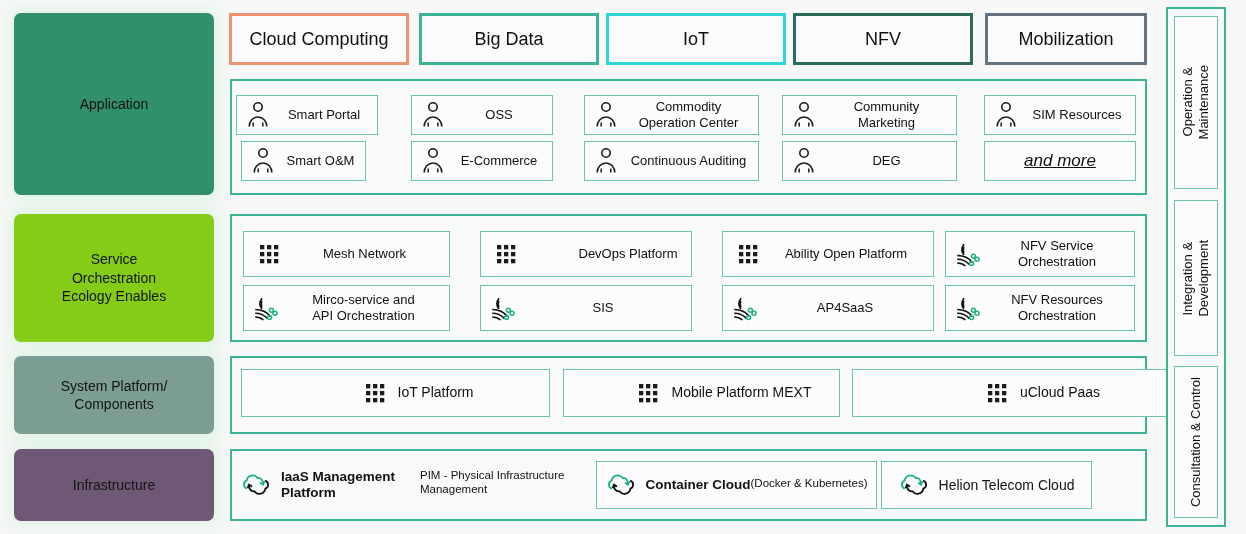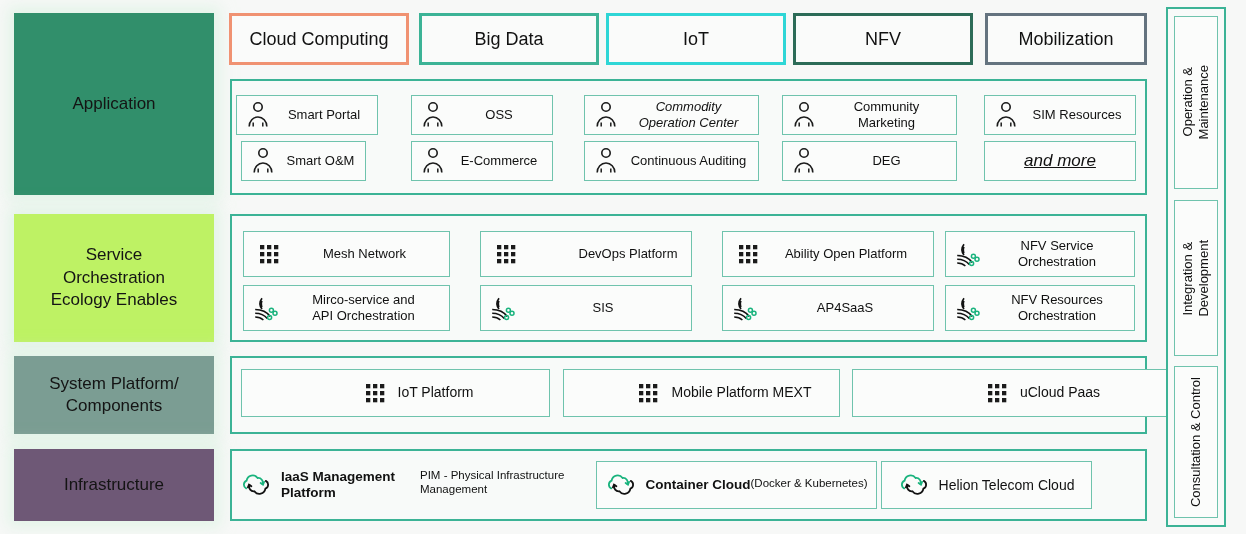--- a/index.html
+++ b/index.html
@@ -10,26 +10,27 @@
     overflow:hidden;
   }
   .canvas{position:relative;width:1246px;height:534px;box-sizing:border-box;}
 
   
   .layer-label{
     position:absolute;
     display:flex;align-items:center;justify-content:center;
     text-align:center;
     color:#141414;
-    font-size:17px;
+    font-size:14px;
     line-height:1.32;
     box-shadow:0 0 14px 6px rgba(209,240,219,0.55);
+    border-radius:7px;
   }
   .layer-label.app{left:14px;top:13px;width:200px;height:182px;background:#318f6b;}
-  .layer-label.svc{left:14px;top:214px;width:200px;height:128px;background:#bef264;}
+  .layer-label.svc{left:14px;top:214px;width:200px;height:128px;background:#84cc16;}
   .layer-label.sys{left:14px;top:356px;width:200px;height:78px;background:#7b9d93;}
   .layer-label.inf{left:14px;top:449px;width:200px;height:72px;background:#6e5876;}
 
   
   .chip{
     position:absolute;top:13px;height:52px;
     background:#fafbfa;
     border:3px solid #888;
     display:flex;align-items:center;justify-content:center;
     font-size:18px;color:#111;
@@ -174,21 +175,21 @@
         <span class="ico person">
           <svg width="24" height="28" viewBox="0 0 24 28">
             <circle cx="12" cy="6" r="4.2" fill="none" stroke="#1b1b1b" stroke-width="1.6"></circle>
             <path d="M3.2 25.5 A8.8 9.5 0 0 1 20.8 25.5" fill="none" stroke="#1b1b1b" stroke-width="1.6"></path>
             <line x1="7.2" y1="21.5" x2="7.2" y2="25.6" stroke="#1b1b1b" stroke-width="1.5"></line>
             <line x1="16.8" y1="21.5" x2="16.8" y2="25.6" stroke="#1b1b1b" stroke-width="1.5"></line>
           </svg>
         </span>
         <span class="tlabel"><span>OSS</span></span>
       </div>
-      <div class="tile app-tile" style="left: 584px; top: 95px; width: 175px; font-style: italic;">
+      <div class="tile app-tile" style="left: 584px; top: 95px; width: 175px;">
         <span class="ico person">
           <svg width="24" height="28" viewBox="0 0 24 28">
             <circle cx="12" cy="6" r="4.2" fill="none" stroke="#1b1b1b" stroke-width="1.6"></circle>
             <path d="M3.2 25.5 A8.8 9.5 0 0 1 20.8 25.5" fill="none" stroke="#1b1b1b" stroke-width="1.6"></path>
             <line x1="7.2" y1="21.5" x2="7.2" y2="25.6" stroke="#1b1b1b" stroke-width="1.5"></line>
             <line x1="16.8" y1="21.5" x2="16.8" y2="25.6" stroke="#1b1b1b" stroke-width="1.5"></line>
           </svg>
         </span>
         <span class="tlabel"><span>Commodity</span><br><span>Operation Center</span></span>
       </div>

